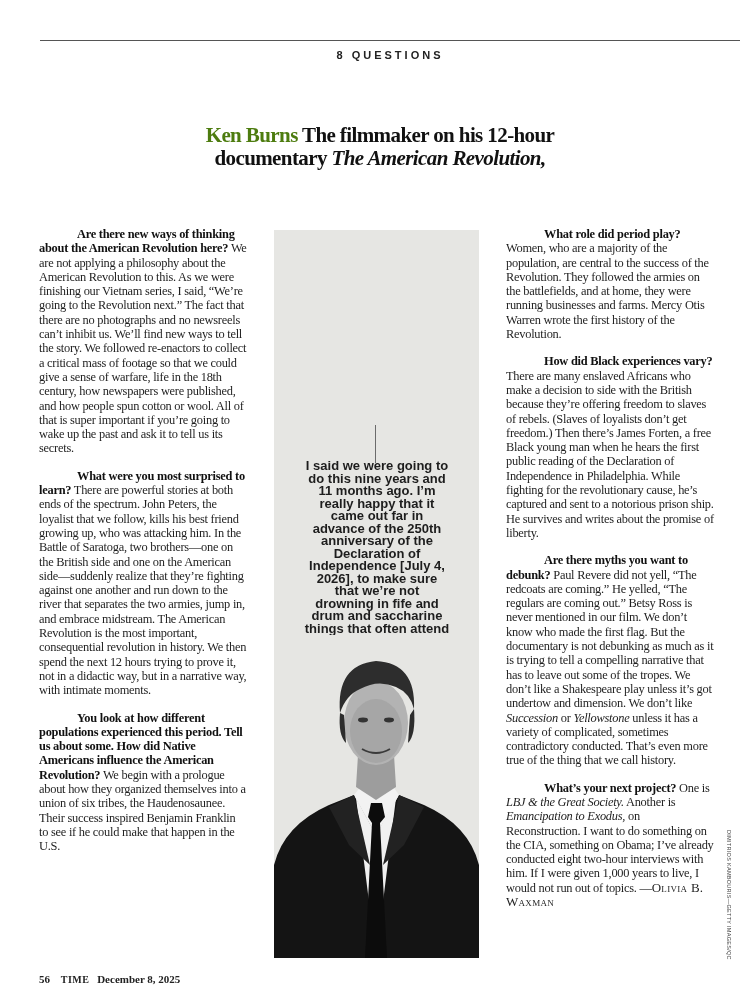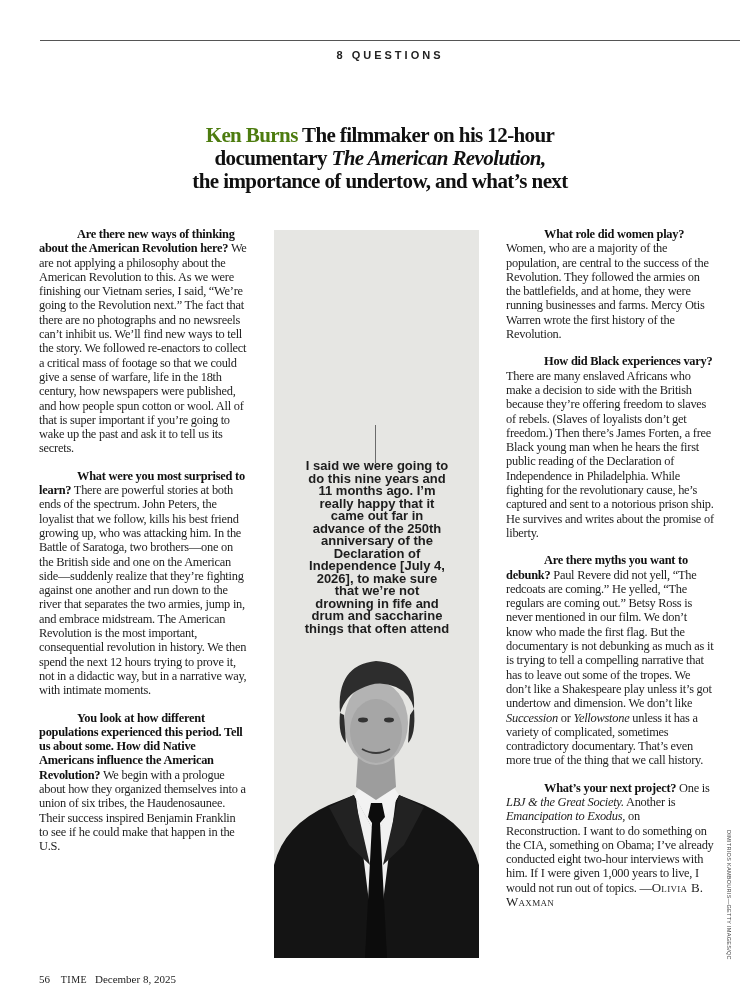--- a/index.html
+++ b/index.html
@@ -14,38 +14,37 @@
   .col.right { left: 506px; width: 210px; }
   .qa { margin: 0 0 13px 0; }
   .q { font-weight: bold; color: #111; margin-left: 38px; }
   .ital { font-style: italic; }
   .byline { font-variant: small-caps; font-size: 13px; letter-spacing: 0.3px; }
   .sidebar { position: absolute; left: 274px; top: 230px; width: 205px; height: 728px; background: #e6e6e3; overflow: hidden; }
   .pull-q { position: absolute; left: 0; top: 22px; width: 205px; text-align: center; font-family: "Liberation Serif", serif; font-weight: bold; font-size: 20px; line-height: 22.5px; color: #d6202f; }
   .pull-rule { position: absolute; left: 101px; top: 195px; width: 1px; height: 38px; background: #6b6b6b; }
   .pull-quote { position: absolute; left: 30px; top: 230px; width: 146px; text-align: center; font-family: Liberation Sans, sans-serif; font-weight: bold; font-size: 13px; line-height: 12.5px; color: #1d1d1d; }
   .portrait { position: absolute; left: 0; top: 405px; width: 205px; height: 323px; }
-  .folio { position: absolute; left: 39px; top: 973px; font-size: 11px; color: #222; }
+  .folio { position: absolute; left: 39px; top: 973px; font-size: 11px; color: #222; font-weight: bold; }
   .folio .pg { margin-right: 8px; }
   .folio .mag { font-size: 10px; letter-spacing: 0.5px; margin-right: 5px; }
   .credit { position: absolute; left: 722px; top: 830px; width: 12px; height: 130px; }
   .credit span { position: absolute; left: 0; top: 0; transform-origin: 0 0; transform: rotate(90deg) translate(0, -10px); white-space: nowrap; font-family: "Liberation Sans", sans-serif; font-size: 5.5px; letter-spacing: 0.3px; color: #444; }
 </style>
 </head>
 <body>
 
 <div class="top-rule"></div>
 <div class="section-label">8 QUESTIONS</div>
 
 <h1 class="headline" style="margin:0;">
   <span class="name">Ken Burns</span>
   <span>The filmmaker on his 12-hour</span><br>
   <span>documentary</span>
   <span class="ital">The American Revolution,</span><br>
-  <span>the importance of undertow, and what’s next</span>
 </h1>
 
 <div class="col left">
   <p class="qa">
     <span class="q">Are there new ways of thinking about the American Revolution here?</span>
     <span>We are not applying a philosophy about the American Revolution to this. As we were finishing our Vietnam series, I said, “We’re going to the Revolution next.” The fact that there are no photographs and no newsreels can’t inhibit us. We’ll find new ways to tell the story. We followed re-enactors to collect a critical mass of footage so that we could give a sense of warfare, life in the 18th century, how newspapers were published, and how people spun cotton or wool. All of that is super important if you’re going to wake up the past and ask it to tell us its secrets.</span>
   </p>
   <p class="qa">
     <span class="q">What were you most surprised to learn?</span>
     <span>There are powerful stories at both ends of the spectrum. John Peters, the loyalist that we follow, kills his best friend growing up, who was attacking him. In the Battle of Saratoga, two brothers—one on the British side and one on the American side—suddenly realize that they’re fighting against one another and run down to the river that separates the two armies, jump in, and embrace midstream. The American Revolution is the most important, consequential revolution in history. We then spend the next 12 hours trying to prove it, not in a didactic way, but in a narrative way, with intimate moments.</span>
@@ -83,34 +82,34 @@
 
     <ellipse cx="89" cy="85" rx="5" ry="2.4" fill="#333"></ellipse>
     <ellipse cx="115" cy="85" rx="5" ry="2.4" fill="#333"></ellipse>
 
     <path d="M88 114 Q102 122 116 114" stroke="#3a3a3a" stroke-width="2" fill="none"></path>
   </svg>
 </div>
 
 <div class="col right">
   <p class="qa">
-    <span class="q">What role did women play?</span>
+    <span class="q">What role did period play?</span>
     <span>Women, who are a majority of the population, are central to the success of the Revolution. They followed the armies on the battlefields, and at home, they were running businesses and farms. Mercy Otis Warren wrote the first history of the Revolution.</span>
   </p>
   <p class="qa">
     <span class="q">How did Black experiences vary?</span>
     <span>There are many enslaved Africans who make a decision to side with the British because they’re offering freedom to slaves of rebels. (Slaves of loyalists don’t get freedom.) Then there’s James Forten, a free Black young man when he hears the first public reading of the Declaration of Independence in Philadelphia. While fighting for the revolutionary cause, he’s captured and sent to a notorious prison ship. He survives and writes about the promise of liberty.</span>
   </p>
   <p class="qa">
     <span class="q">Are there myths you want to debunk?</span>
     <span>Paul Revere did not yell, “The redcoats are coming.” He yelled, “The regulars are coming out.” Betsy Ross is never mentioned in our film. We don’t know who made the first flag. But the documentary is not debunking as much as it is trying to tell a compelling narrative that has to leave out some of the tropes. We don’t like a Shakespeare play unless it’s got undertow and dimension. We don’t like</span>
     <span class="ital">Succession</span>
     <span>or</span>
     <span class="ital">Yellowstone</span>
-    <span>unless it has a variety of complicated, sometimes contradictory documentary. That’s even more true of the thing that we call history.</span>
+    <span>unless it has a variety of complicated, sometimes contradictory conducted. That’s even more true of the thing that we call history.</span>
   </p>
   <p class="qa">
     <span class="q">What’s your next project?</span>
     <span>One is</span>
     <span class="ital">LBJ &amp; the Great Society.</span>
     <span>Another is</span>
     <span class="ital">Emancipation to Exodus,</span>
     <span>on Reconstruction. I want to do something on the CIA, something on Obama; I’ve already conducted eight two-hour interviews with him. If I were given 1,000 years to live, I would not run out of topics. —</span><span class="byline">Olivia B. Waxman</span>
   </p>
 </div>

